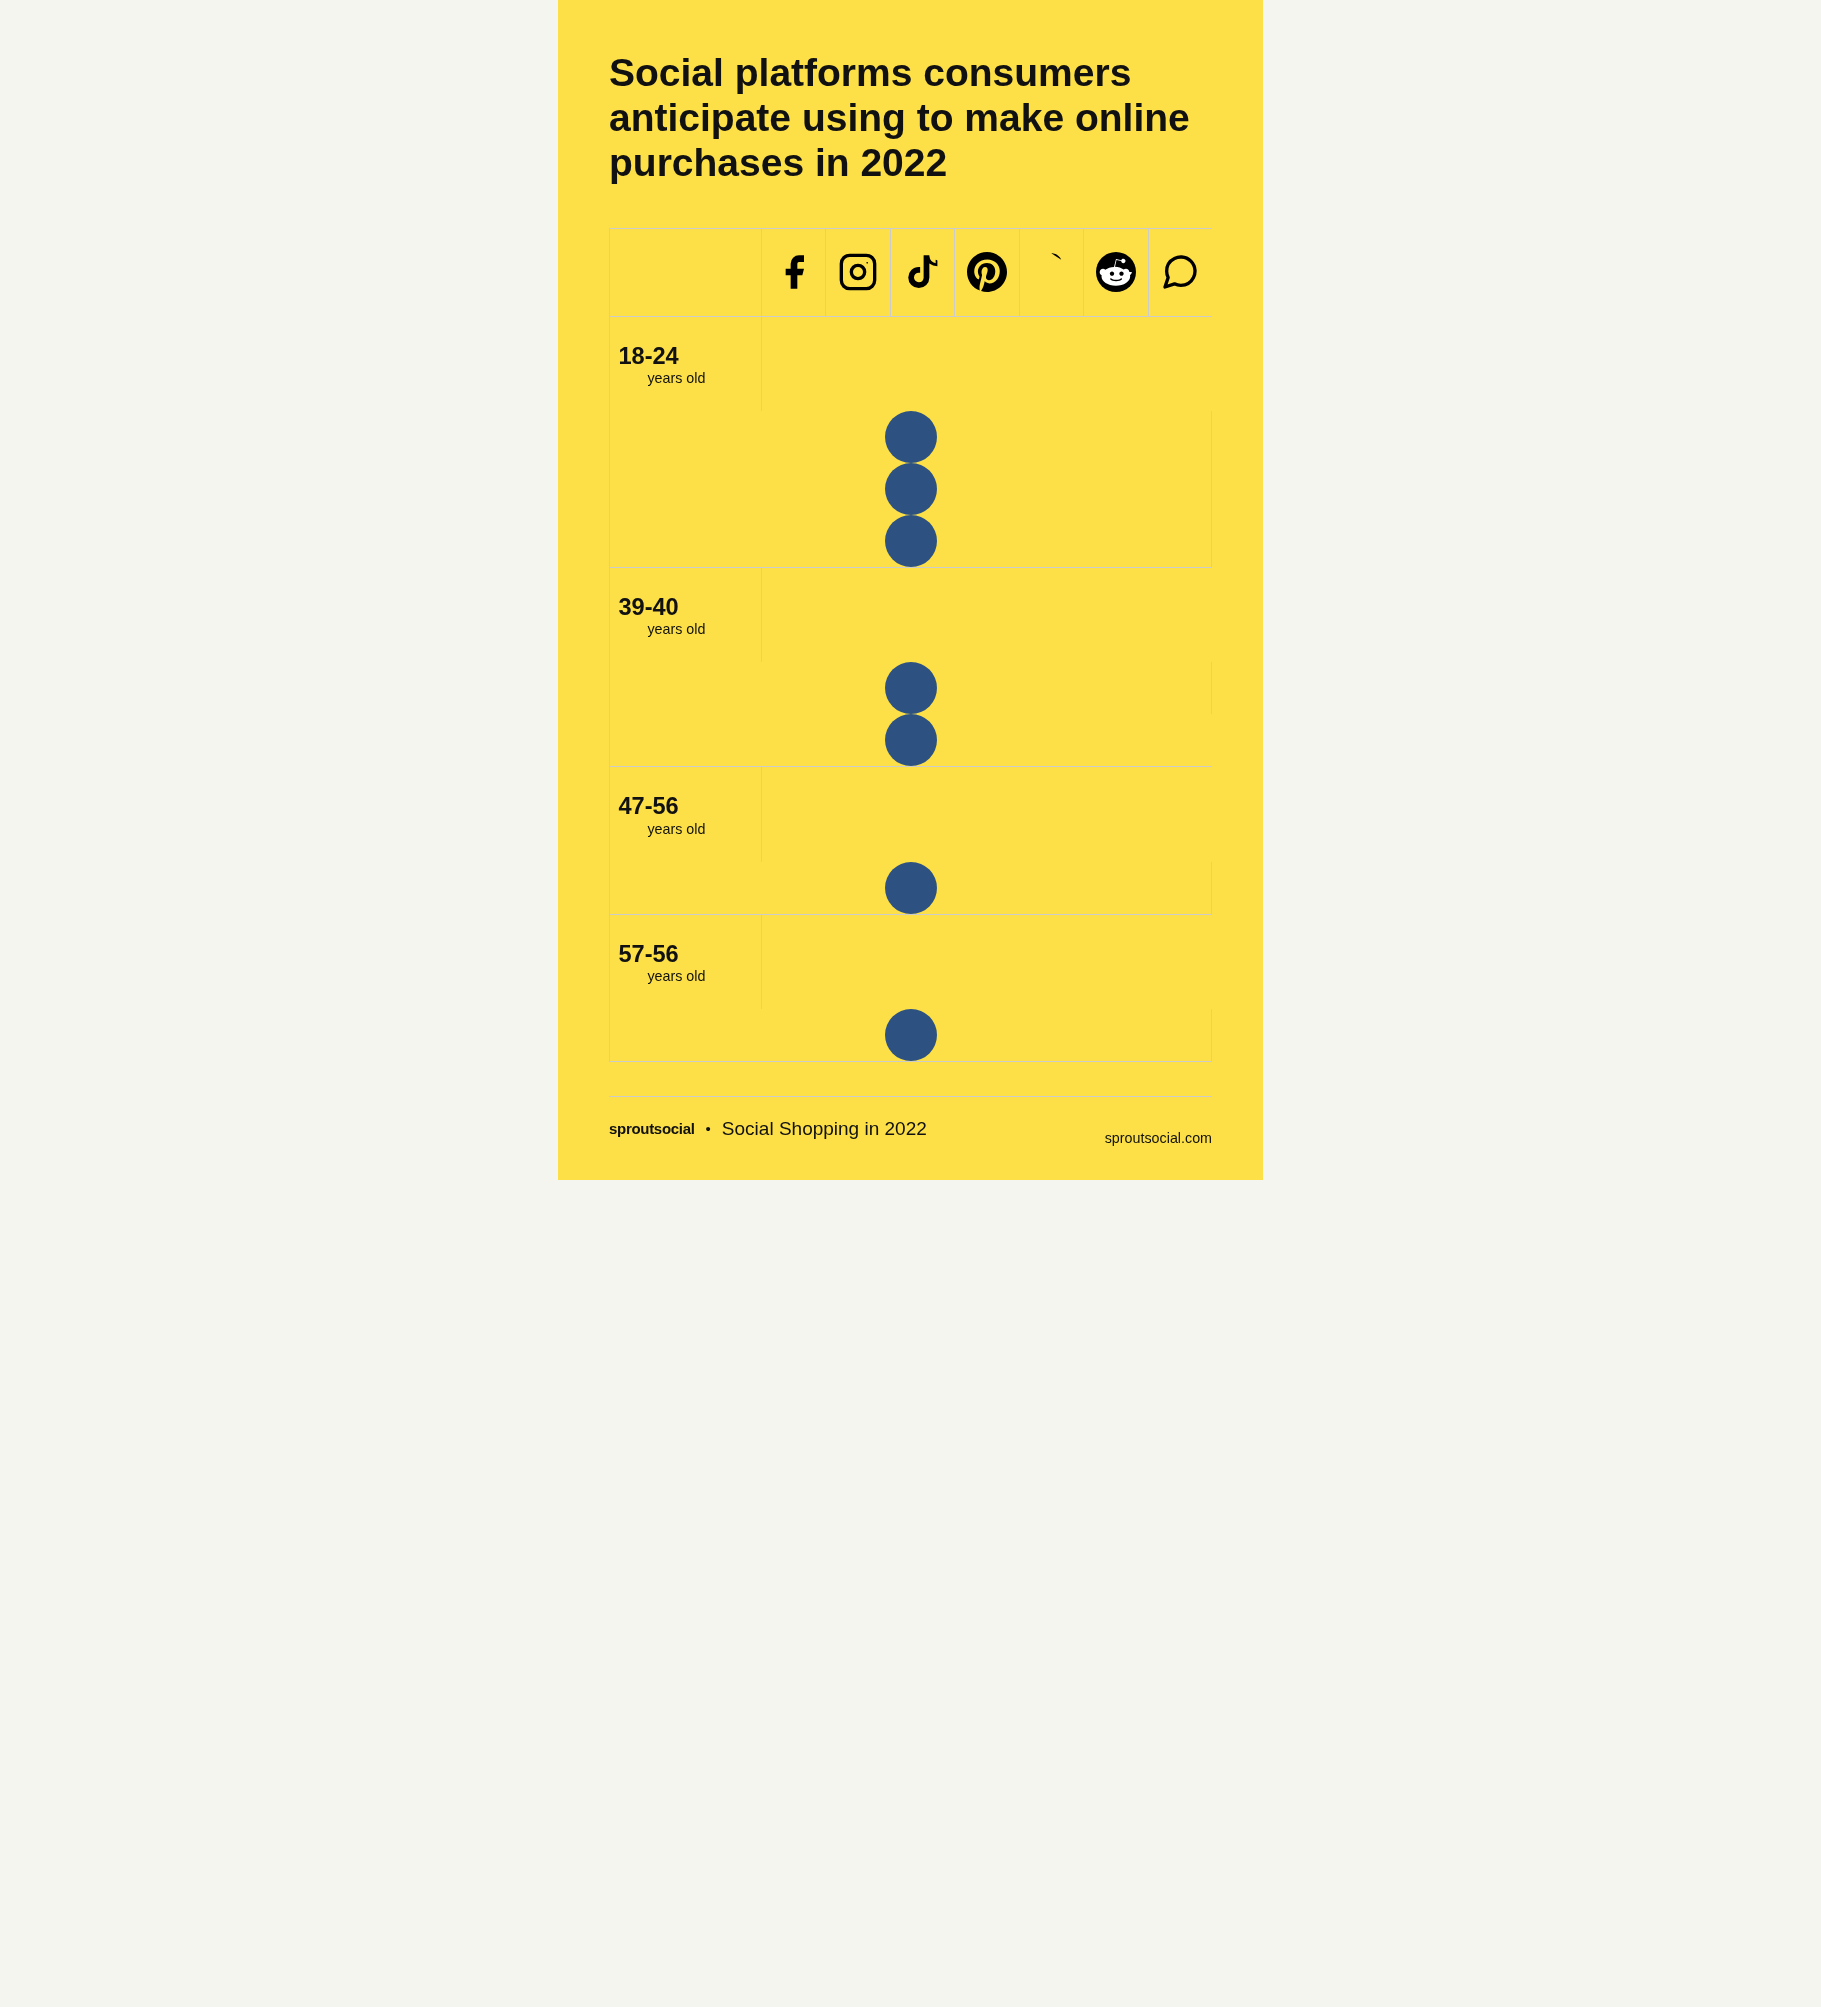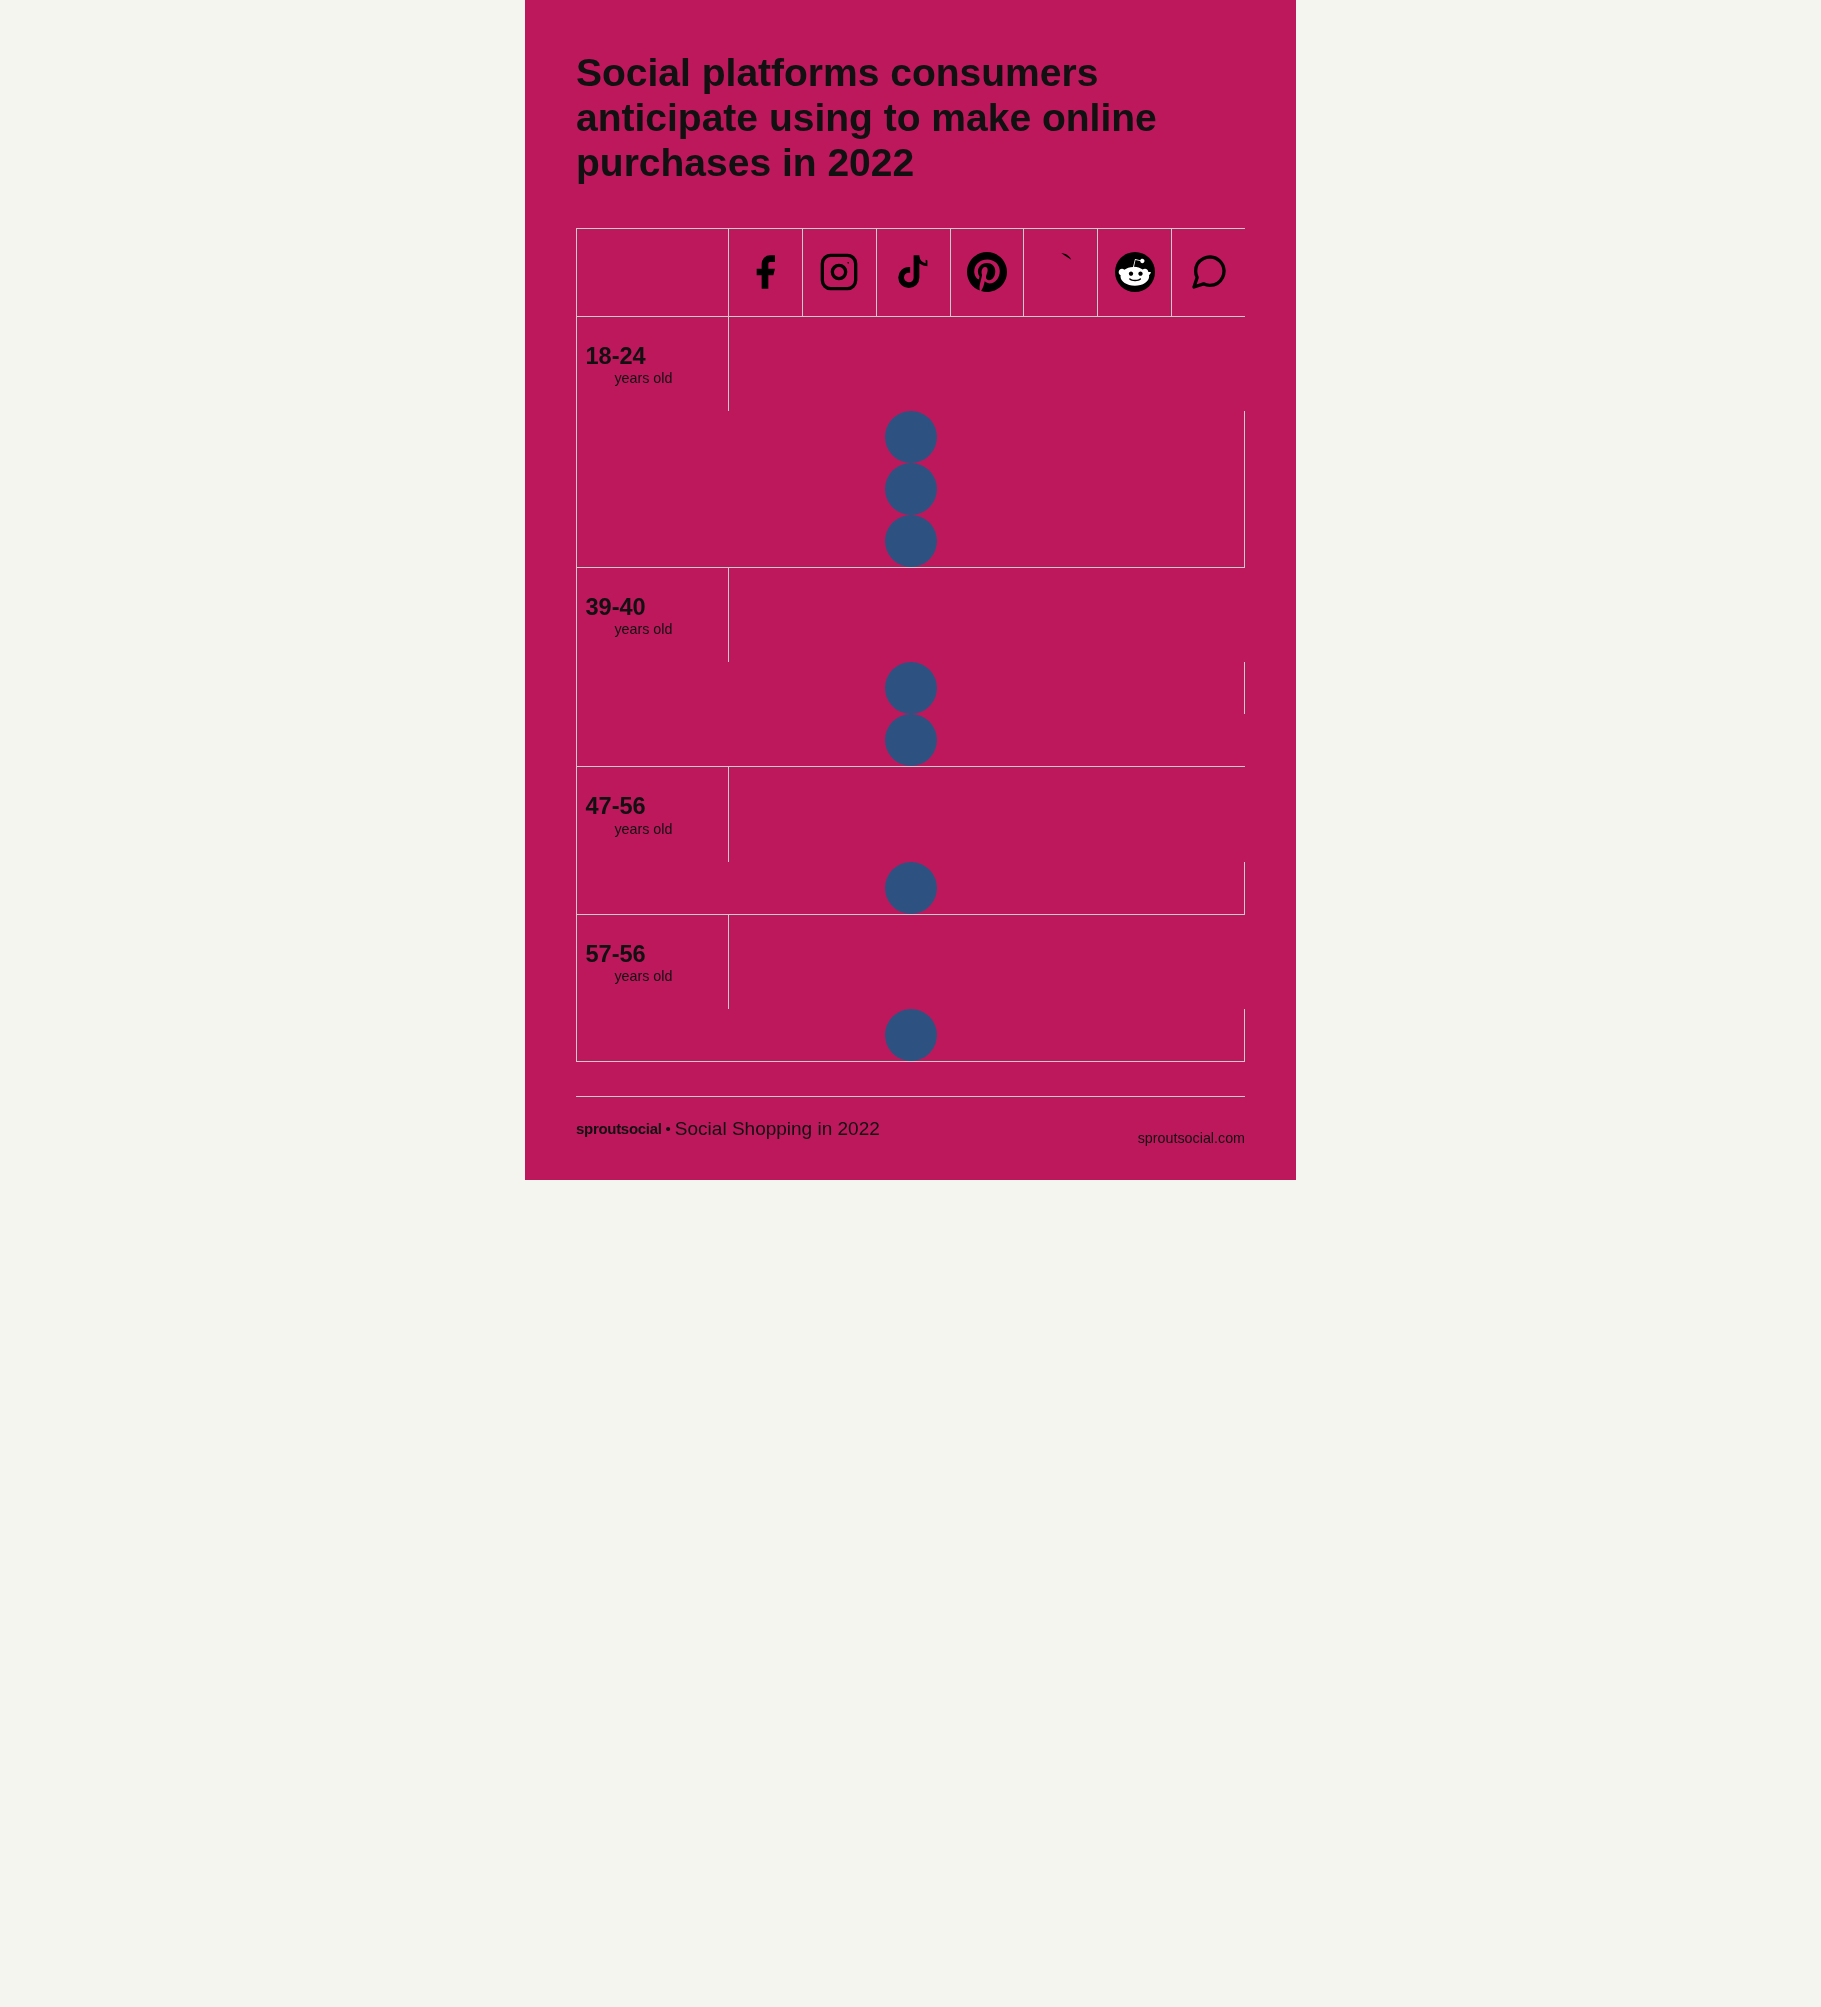--- a/index.html
+++ b/index.html
@@ -7,22 +7,22 @@
     body {
       background: #f5f5f0;
       display: flex;
       justify-content: center;
       align-items: flex-start;
       min-height: 100vh;
       font-family: 'Arial', sans-serif;
     }
 
     .card {
-      background: #be185d;
-      width: 771px;
+      background: #fde047;
+      width: 705px;
       padding: 51px 51px 34px 51px;
       position: relative;
     }
 
     .title {
       font-size: 39px;
       font-weight: 900;
       line-height: 1.15;
       color: #111111;
       margin-bottom: 42px;
@@ -126,21 +126,21 @@
       padding-top: 15px;
       border-top: 1.3px solid #cccccc;
       display: flex;
       justify-content: space-between;
       align-items: center;
     }
 
     .footer-left {
       display: flex;
       align-items: center;
-      gap: 4px;
+      gap: 11px;
     }
 
     .footer-brand {
       font-size: 15px;
       font-weight: 900;
       color: #111111;
       letter-spacing: -0.3px;
     }
 
     .footer-dot {

